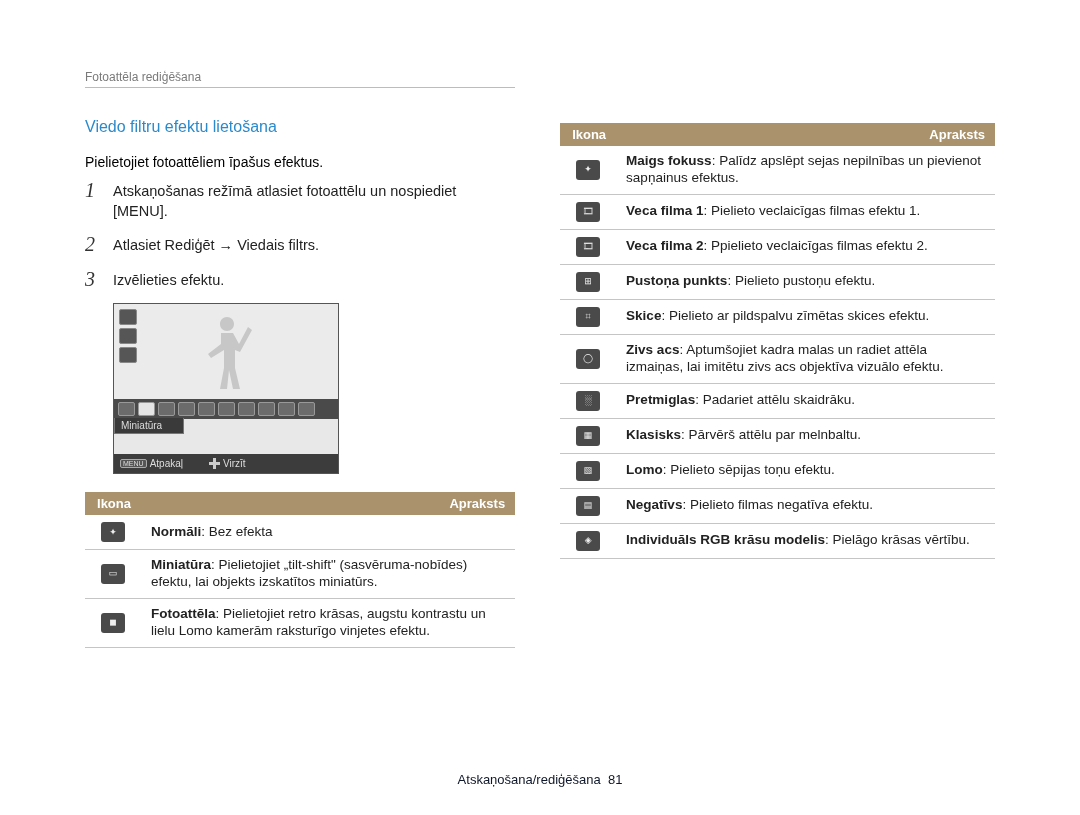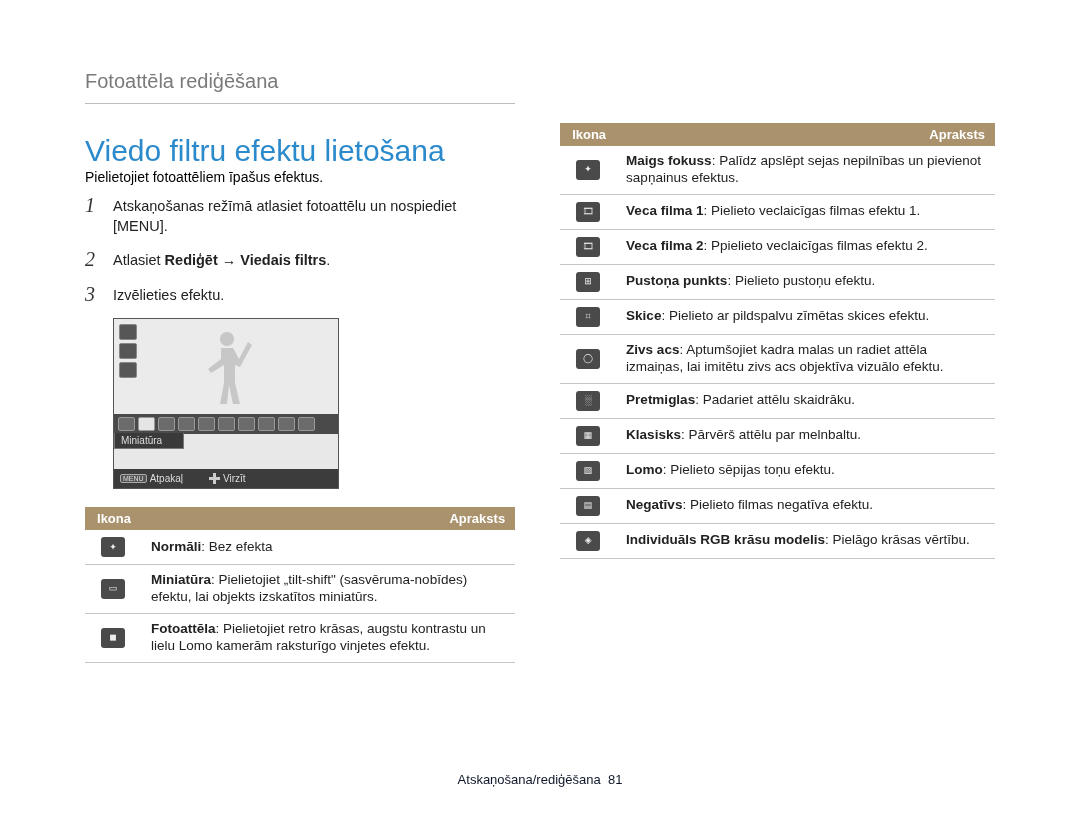--- a/index.html
+++ b/index.html
@@ -12,50 +12,50 @@
     position: relative;
   }
   .page {
     padding: 70px 85px 40px 85px;
     display: flex;
     gap: 45px;
   }
   .left-col { width: 450px; }
   .right-col { width: 455px; padding-top: 53px; }
   .breadcrumb {
-    font-size: 20px;
+    font-size: 12px;
     color: #7a7a7a;
     border-bottom: 1px solid #bcbcbc;
-    padding-bottom: 10px;
+    padding-bottom: 3px;
     margin-bottom: 30px;
   }
   .section-title {
     color: #2b8acb;
-    font-size: 30px;
+    font-size: 16px;
     font-weight: normal;
-    margin-bottom: 1px;
+    margin-bottom: 18px;
   }
   .intro {
     font-size: 14px;
     margin-bottom: 9px;
     color: #000000;
   }
   .steps { list-style: none; }
   .step { display: flex; align-items: flex-start; margin-bottom: 12px; }
   .step-num {
     font-style: italic;
     font-family: Georgia, serif;
     font-size: 20px;
     color: #333;
     width: 22px;
     flex-shrink: 0;
     margin-right: 6px;
   }
   .step-text { font-size: 14.5px; line-height: 1.35; padding-top: 3px; }
-  .mono { font-weight: bold; }
+  .mono { font-weight: normal; }
   .screenshot {
     margin: 12px 0 18px 28px;
     width: 226px;
     border: 1px solid #555;
     background: #e8e8e8;
     position: relative;
   }
   .ss-top-icons {
     position: absolute;
     top: 5px; left: 5px;

